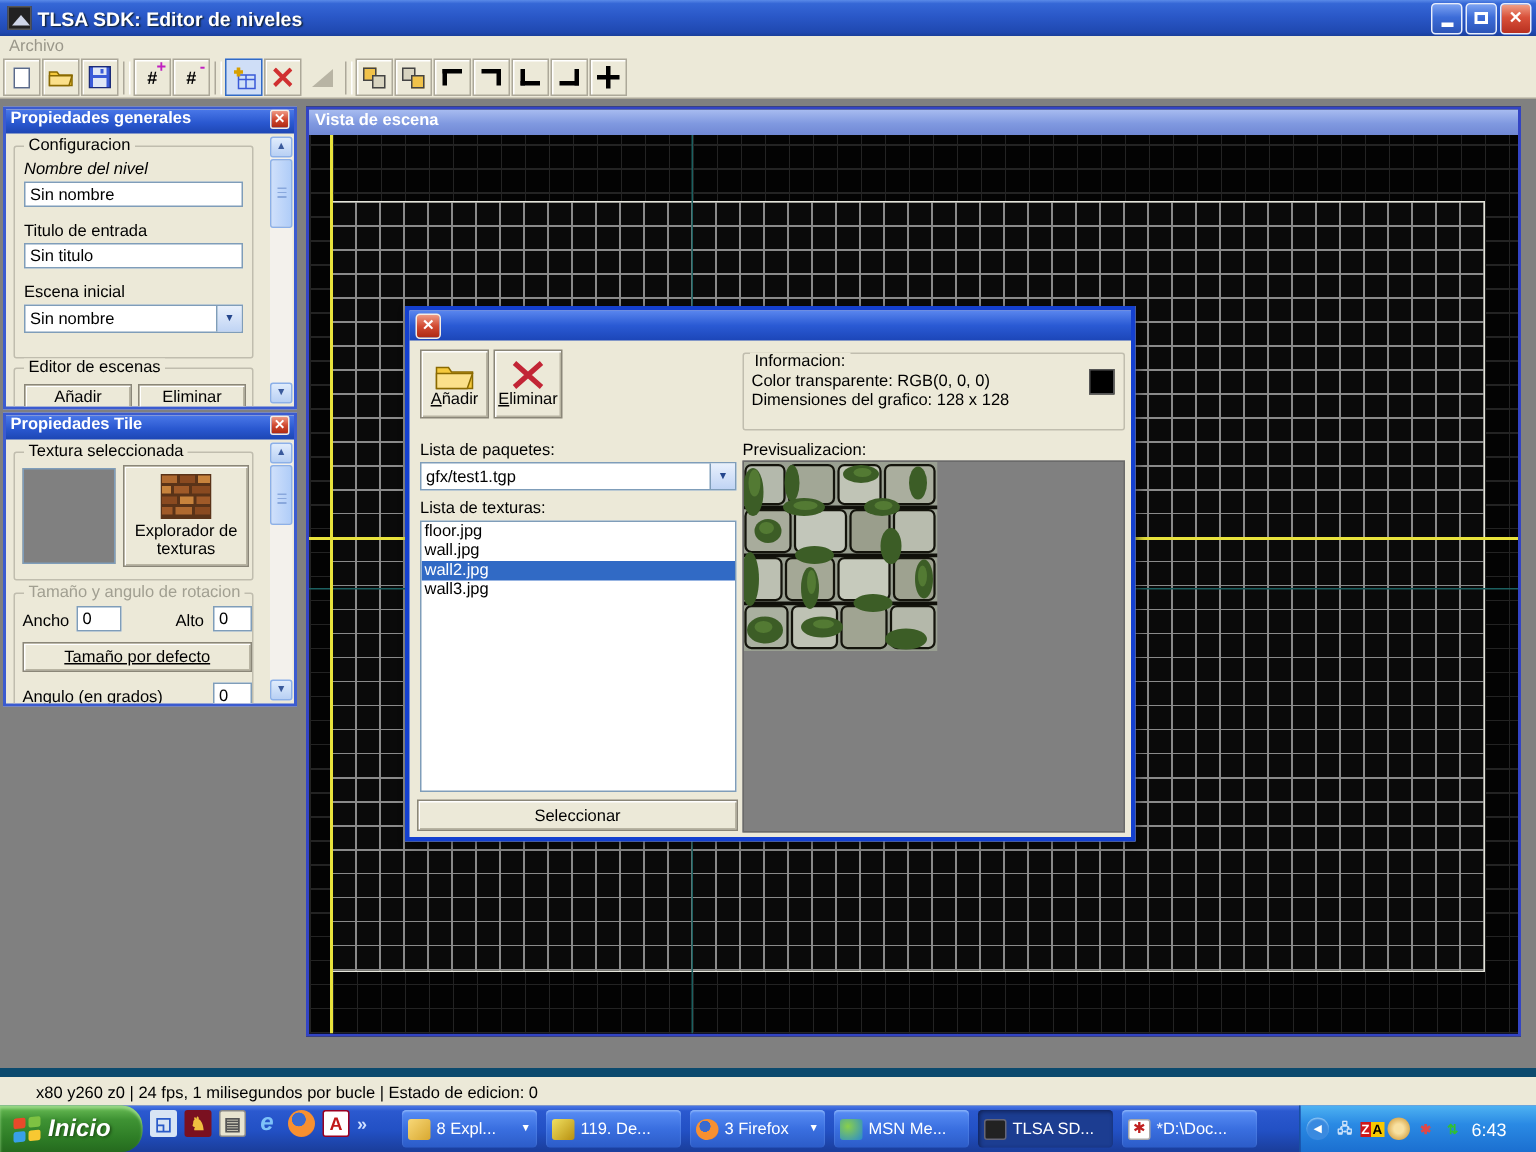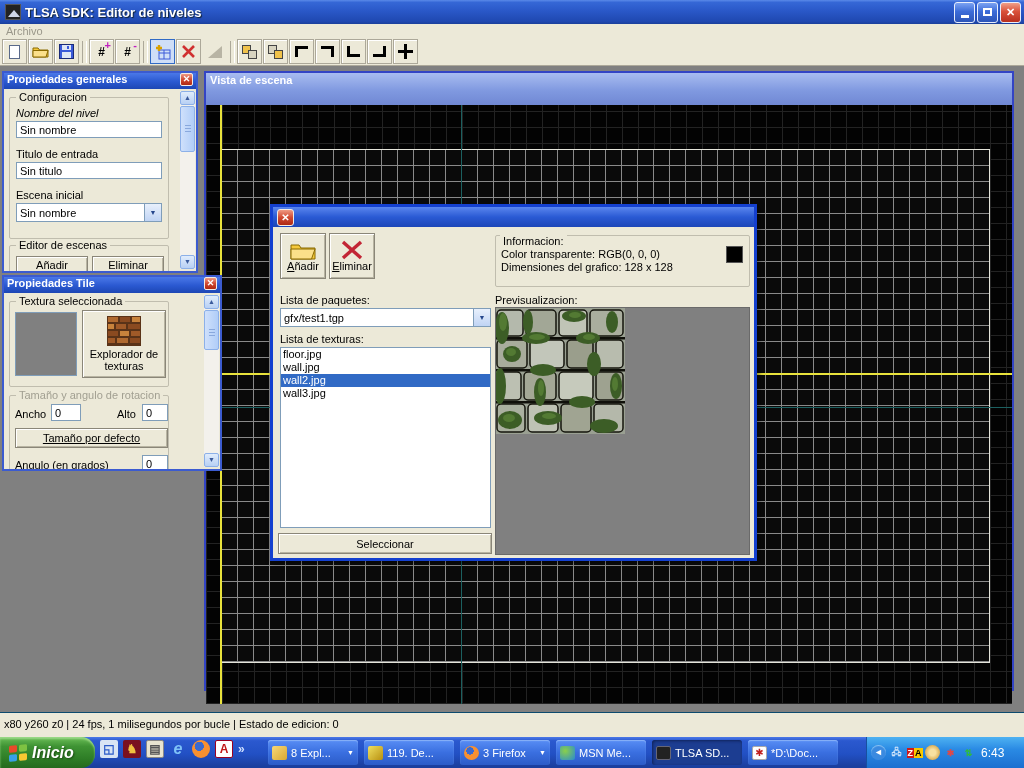--- a/index.html
+++ b/index.html
@@ -93,21 +93,21 @@
   .vs-thumb::after { content:""; position:absolute; left:4px; top:18px; width:6px; height:7px;
     background:repeating-linear-gradient(180deg,#89a8dd 0 1px,transparent 1px 3px); }
 
   
   .tex-swatch { position:absolute; background:#808080; border:1px solid #7f9db9; }
   .brick-ico { display:block; margin:0 auto 2px auto; }
 
   
   .scene-win { position:absolute; left:204px; top:5px; width:810px; height:620px;
     border:2px solid #3344c4; background:#000; }
-  .scene-cap { height:32px; background:linear-gradient(180deg,#a8bcf0,#8099e0 55%,#7088d4);
+  .scene-cap { height:17px; background:linear-gradient(180deg,#a8bcf0,#8099e0 55%,#7088d4);
     color:#fff; font-weight:bold; font-size:11px; padding:1px 4px; }
   .scene-grid { position:relative; width:100%; height:599px; background-color:#030303; overflow:hidden;
     background-image:
       repeating-linear-gradient(0deg,#232323 0 1px,transparent 1px 16px),
       repeating-linear-gradient(90deg,#232323 0 1px,transparent 1px 16px); }
   .bright-rect { position:absolute; left:14px; top:44px; width:770px; height:514px;
     border:1px solid #e4e4da; background-color:#0a0a0a;
     background-image:
       repeating-linear-gradient(0deg,#8a8a8a 0 1px,transparent 1px 16px),
       repeating-linear-gradient(90deg,#8a8a8a 0 1px,transparent 1px 16px); }
@@ -130,21 +130,21 @@
     box-shadow:inset 1px 1px 0 #fff, inset -1px -1px 0 #b8b4a2;
     display:flex; flex-direction:column; align-items:center; justify-content:center; font-size:11px; }
   .listbox { position:absolute; background:#fff; border:1px solid #7f9db9; overflow:hidden; }
   .list-item { height:13px; line-height:13px; padding:0 2px; white-space:nowrap; }
   .list-item.sel { background:#316ac5; color:#fff; }
   .preview-panel { position:absolute; background:#808080; border:1px solid #6a6a6a; }
   .swatch-black { position:absolute; width:17px; height:17px; border:1px solid #555; }
 
   
   .statusbar { position:absolute; left:0; top:712px; width:1024px; height:25px; background:#ece9d8;
-    border-top:1px solid #0c4a6e; font-size:11px; color:#000; padding:5px 4px; }
+    border-top:6px solid #0c4a6e; font-size:11px; color:#000; padding:5px 24px; }
 
   
   .taskbar { position:absolute; left:0; top:737px; width:1024px; height:31px;
     background:linear-gradient(180deg,#4c79e8 0%,#2b59cf 12%,#2250c4 55%,#1b3f9e 95%); display:flex; align-items:center; }
   .startbtn { position:absolute; left:0; top:0; width:95px; height:31px; border-radius:0 14px 14px 0;
     background:linear-gradient(180deg,#6cbf58 0%,#3f9334 30%,#2e7d26 70%,#256a1e 100%);
     display:flex; align-items:center; padding-left:8px; box-shadow:inset 0 2px 2px #9ad887; }
   .startbtn .winflag { width:20px; height:20px; margin-right:4px; }
   .startbtn .txt { color:#fff; font-size:16px; font-weight:bold; font-style:italic; text-shadow:1px 1px 2px #1c4a14; }
   .qlaunch { position:absolute; left:100px; top:3px; display:flex; gap:5px; align-items:center; }
@@ -295,21 +295,21 @@
         <div class="xp-btn" style="left:12px; top:167px; width:72px; height:18px;">Añadir</div>
         <div class="xp-btn" style="left:88px; top:167px; width:72px; height:18px;">Eliminar</div>
         <div class="vscroll">
           <div class="vs-btn vs-up">▲</div>
           <div class="vs-thumb"></div>
           <div class="vs-btn vs-dn">▼</div>
         </div>
       </div>
     </div>
 
-    <div class="panel" style="left:2px; top:209px; width:220px; height:196px;">
+    <div class="panel" style="left:2px; top:209px; width:196px; height:196px;">
       <div class="panel-cap">
         <span class="cap-title">Propiedades Tile</span>
         <div class="cap-x"><span>✕</span></div>
       </div>
       <div class="panel-body">
         <div class="grp" style="left:5px; top:8px; width:160px; height:86px;">
           <span class="grp-lbl">Textura seleccionada</span>
         </div>
         <div class="tex-swatch" style="left:11px; top:19px; width:62px; height:64px;"></div>
         <div class="xp-btn" style="left:78px; top:17px; width:84px; height:68px; flex-direction:column; padding:2px;">

